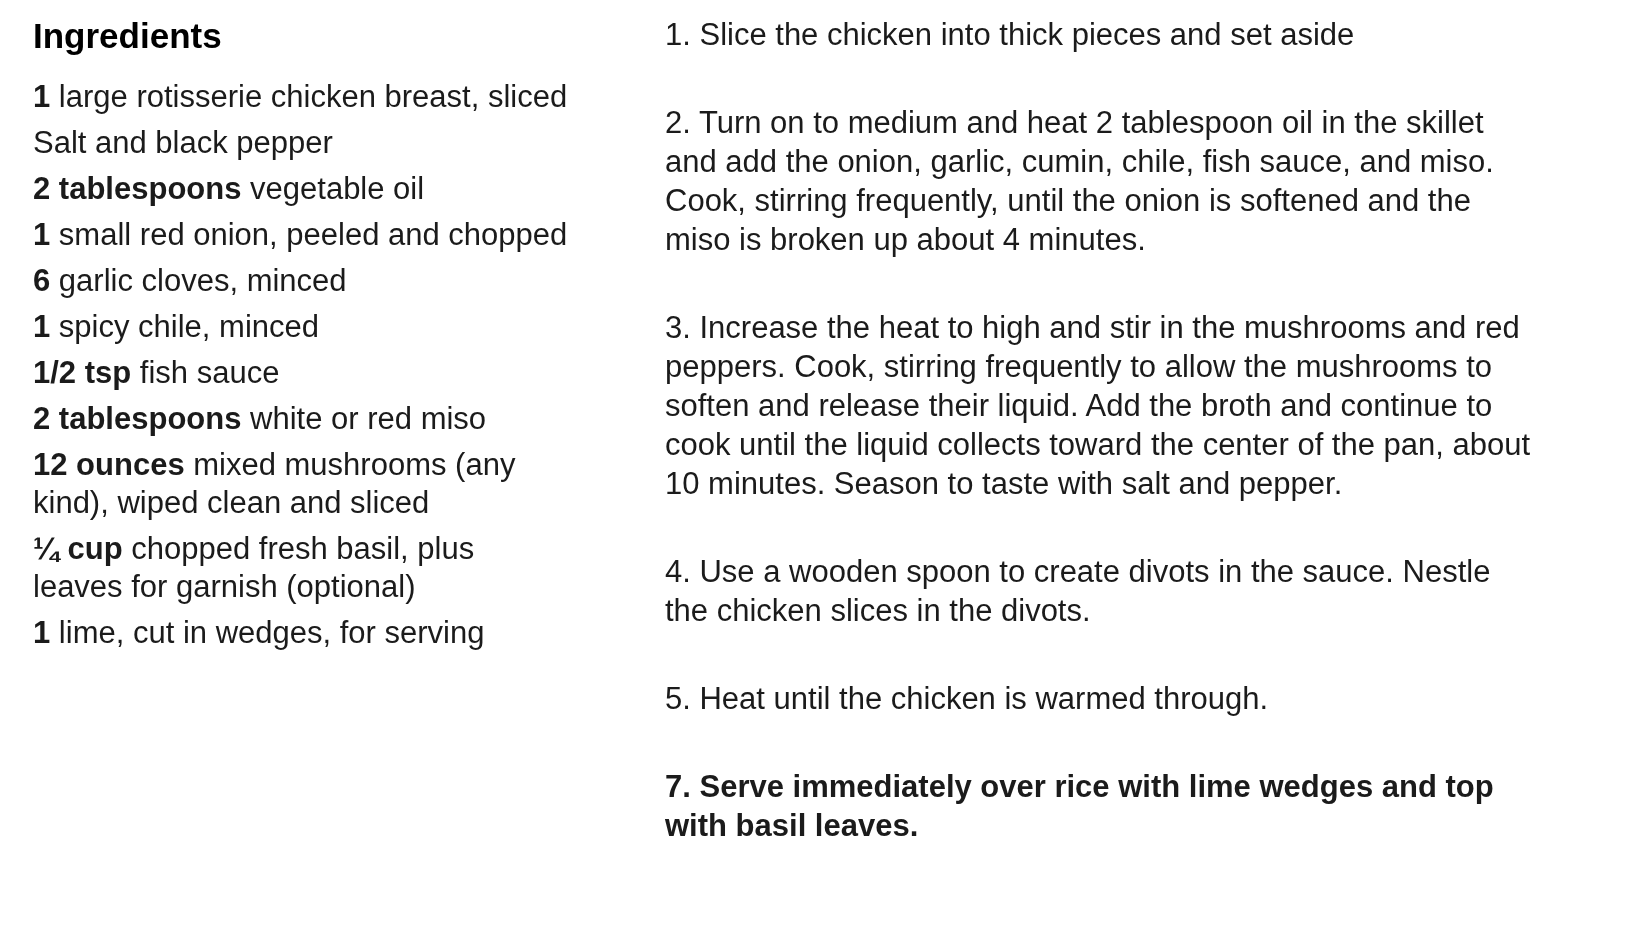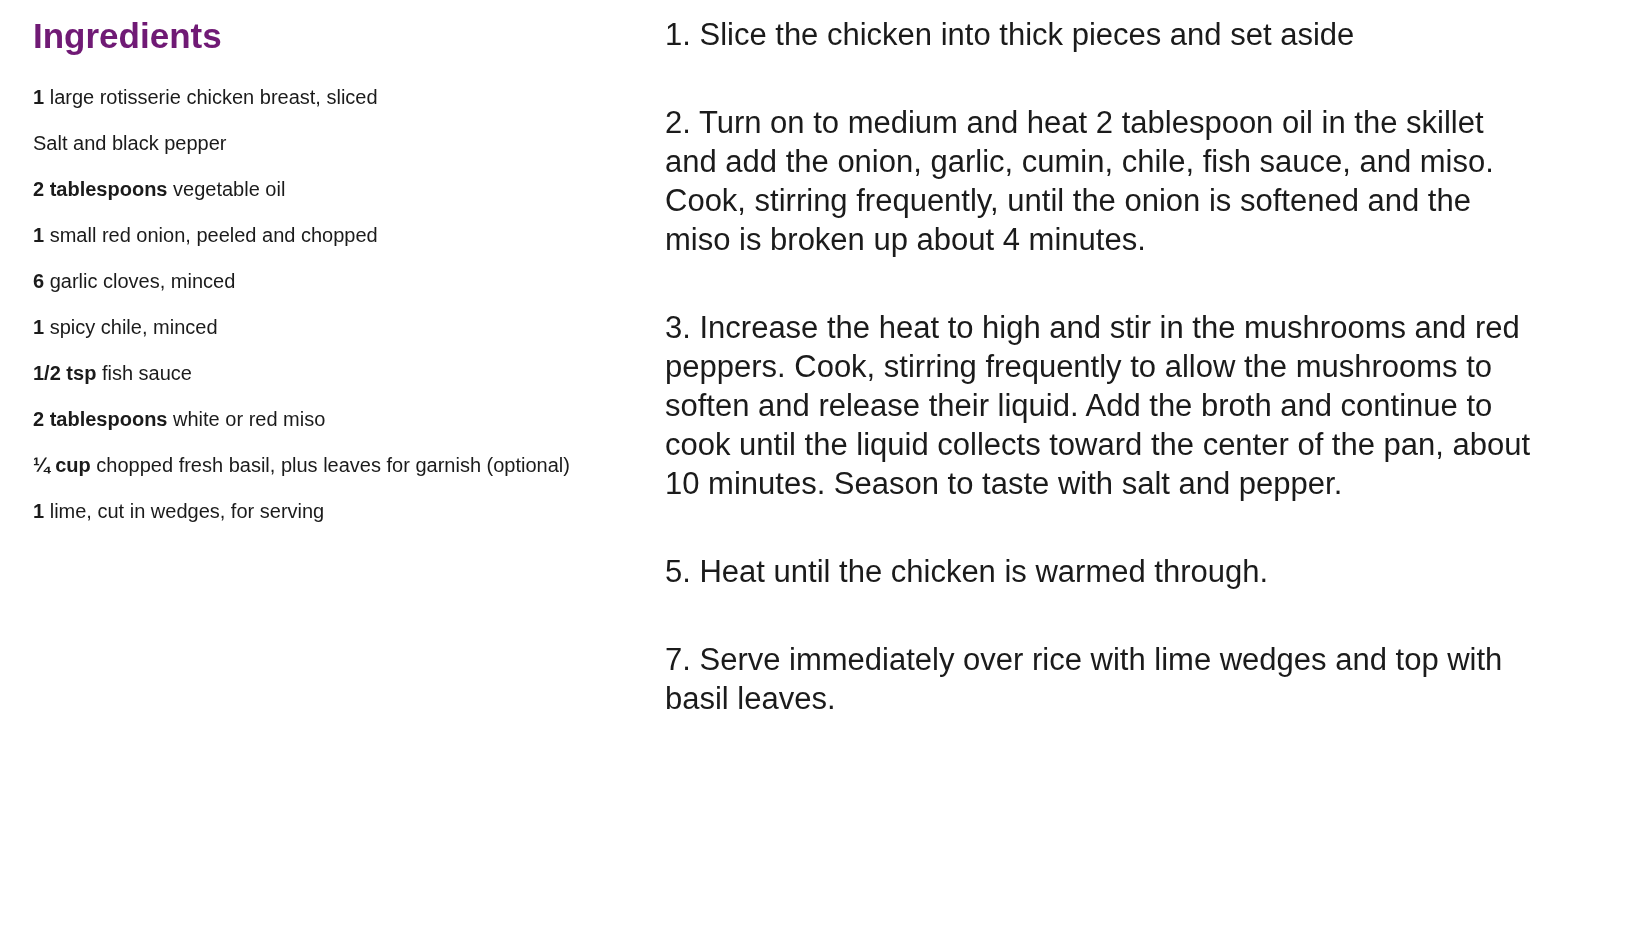--- a/index.html
+++ b/index.html
@@ -27,70 +27,73 @@
   }
   .col-directions {
     width: 870px;
     flex: 0 0 870px;
   }
   h2.section-heading {
     margin: 0 0 21px 0;
     font-size: 35px;
     line-height: 42px;
     font-weight: 700;
-    color: #701a75;
+    color: #000000;
   }
   ul.ingredients-list {
     list-style: none;
     margin: 0;
     padding: 0;
   }
   ul.ingredients-list li {
-    font-size: 20px;
+    font-size: 31px;
     line-height: 38px;
     margin: 0 0 8px 0;
     font-weight: 400;
   }
   ul.ingredients-list li strong {
     font-weight: 700;
   }
   .col-directions p.step {
     margin: 0 4px 49px 0;
     font-size: 31px;
     line-height: 39px;
     font-weight: 400;
   }
   .col-directions p.step:last-child {
     margin-bottom: 0;
+    font-weight: bold;
   }
 </style>
 </head>
 <body>
 
 <div class="page">
 
   <section class="col-ingredients">
     <h2 class="section-heading">Ingredients</h2>
     <ul class="ingredients-list">
         <li><strong>1</strong> large rotisserie chicken breast, sliced</li>
         <li>Salt and black pepper</li>
         <li><strong>2 tablespoons</strong> vegetable oil</li>
         <li><strong>1</strong> small red onion, peeled and chopped</li>
         <li><strong>6</strong> garlic cloves, minced</li>
         <li><strong>1</strong> spicy chile, minced</li>
         <li><strong>1/2 tsp</strong> fish sauce</li>
         <li><strong>2 tablespoons</strong> white or red miso</li>
+        <li><strong>12 ounces</strong> mixed mushrooms (any kind), wiped clean and sliced</li>
         <li><strong>¼ cup</strong> chopped fresh basil, plus leaves for garnish (optional)</li>
         <li><strong>1</strong> lime, cut in wedges, for serving</li>
       </ul>
   </section>
 
   <section class="col-directions">
     <div>
         <p class="step">1. Slice the chicken into thick pieces and set aside</p>
         <p class="step">2. Turn on to medium and heat 2 tablespoon oil in the skillet and add the onion, garlic, cumin, chile, fish sauce, and miso. Cook, stirring frequently, until the onion is softened and the miso is broken up about 4 minutes.</p>
         <p class="step">3. Increase the heat to high and stir in the mushrooms and red peppers. Cook, stirring frequently to allow the mushrooms to soften and release their liquid. Add the broth and continue to cook until the liquid collects toward the center of the pan, about 10 minutes. Season to taste with salt and pepper.</p>
+        <p class="step">4. Use a wooden spoon to create divots in the sauce. Nestle the chicken slices in the divots.</p>
         <p class="step">5. Heat until the chicken is warmed through.</p>
         <p class="step">7. Serve immediately over rice with lime wedges and top with basil leaves.</p>
       </div>
   </section>
 
 </div>
 
 </body></html>

